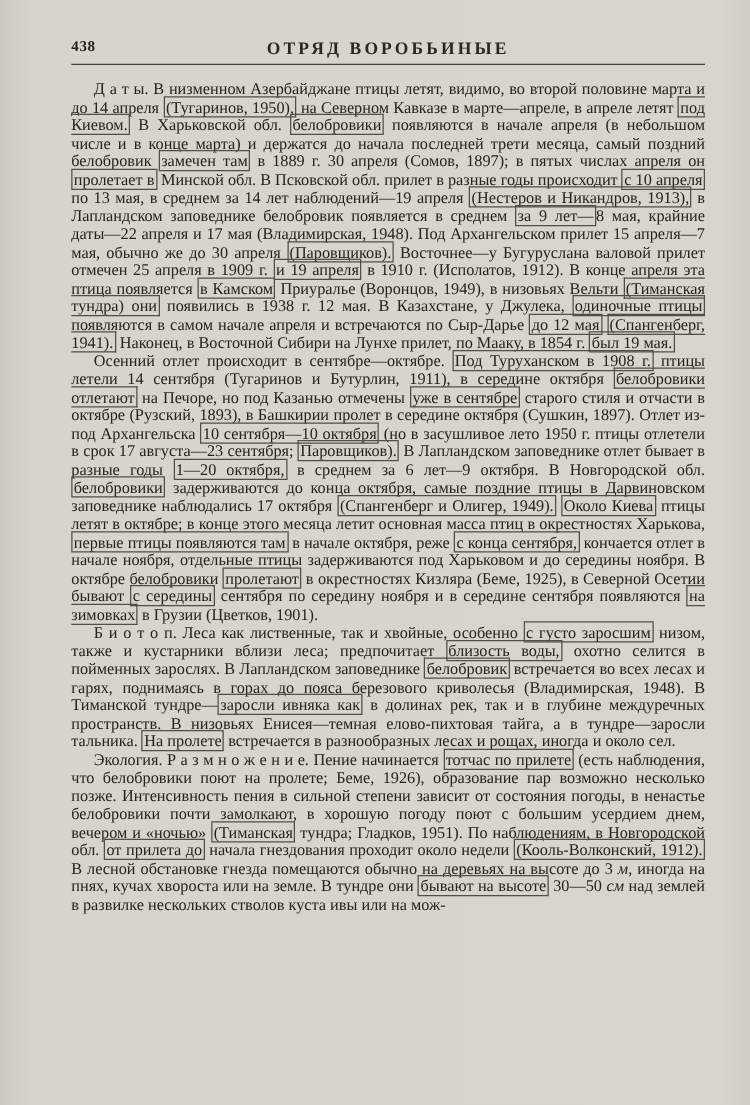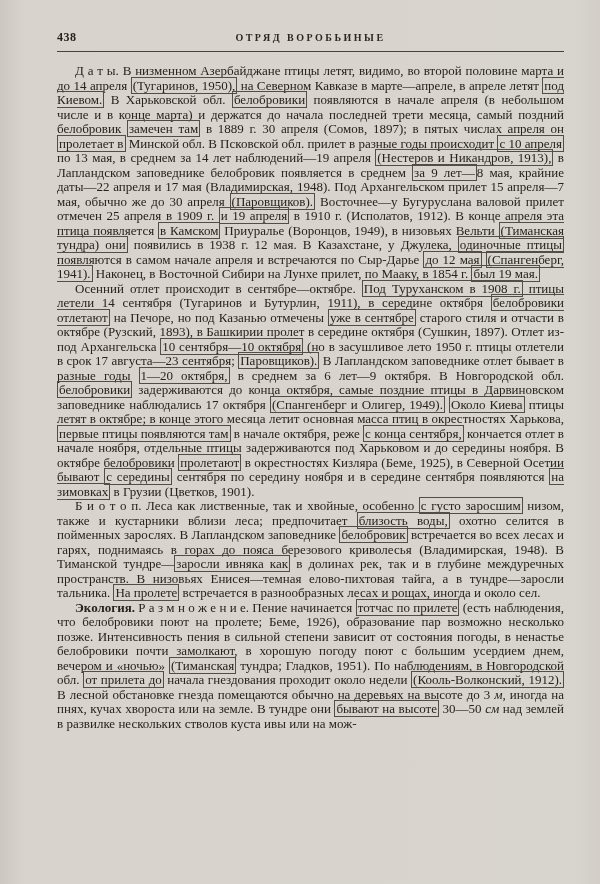--- a/index.html
+++ b/index.html
@@ -28,21 +28,21 @@
     position: absolute;
     left: 0;
     top: 0;
     font-size: 12px;
     font-weight: bold;
     letter-spacing: 0.5px;
   }
   .running-title {
     display: block;
     text-align: center;
-    font-size: 10px;
+    font-size: 14px;
     font-weight: bold;
     letter-spacing: 2.5px;
     padding-top: 2px;
     color: #2b2822;
   }
   .header-rule {
     height: 1px;
     background: #45423b;
     margin-bottom: 12px;
   }
@@ -51,21 +51,21 @@
     text-indent: 18px;
     text-align: justify;
     font-size: 13px;
     line-height: 14.5px;
     color: #26231d;
   }
   .ocr-box {
     border: 1px solid #524e46;
     padding: 0 1px;
   }
-  .bold { font-weight: bold; }
+  .bold { font-weight: normal; }
   .italic { font-style: italic; }
 </style>
 </head>
 <body>
 
 <div class="page">
   <div class="page-header">
     <span class="page-number">438</span>
     <span class="running-title">ОТРЯД ВОРОБЬИНЫЕ</span>
   </div>

